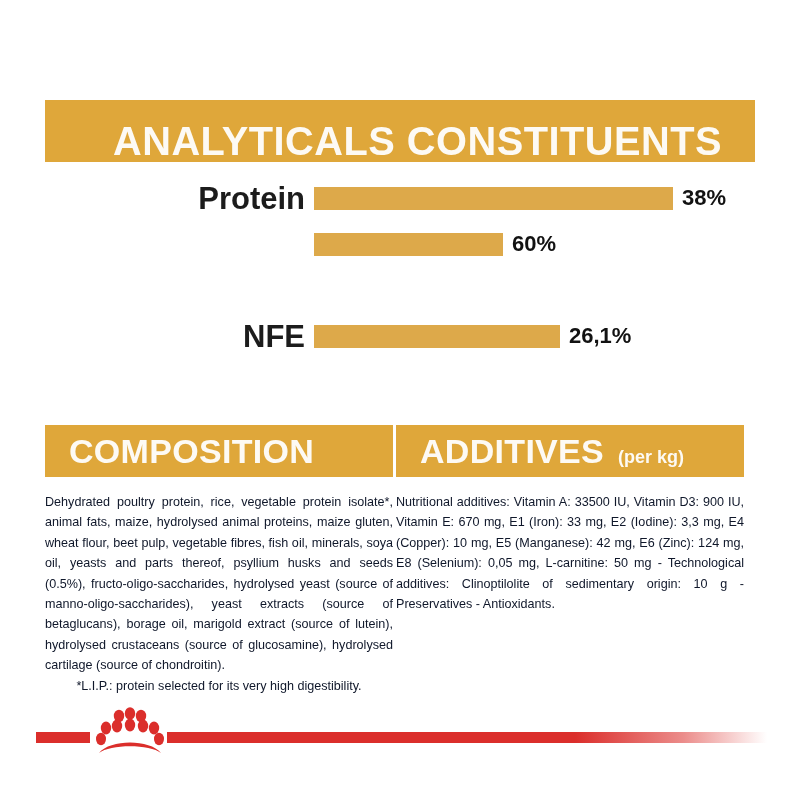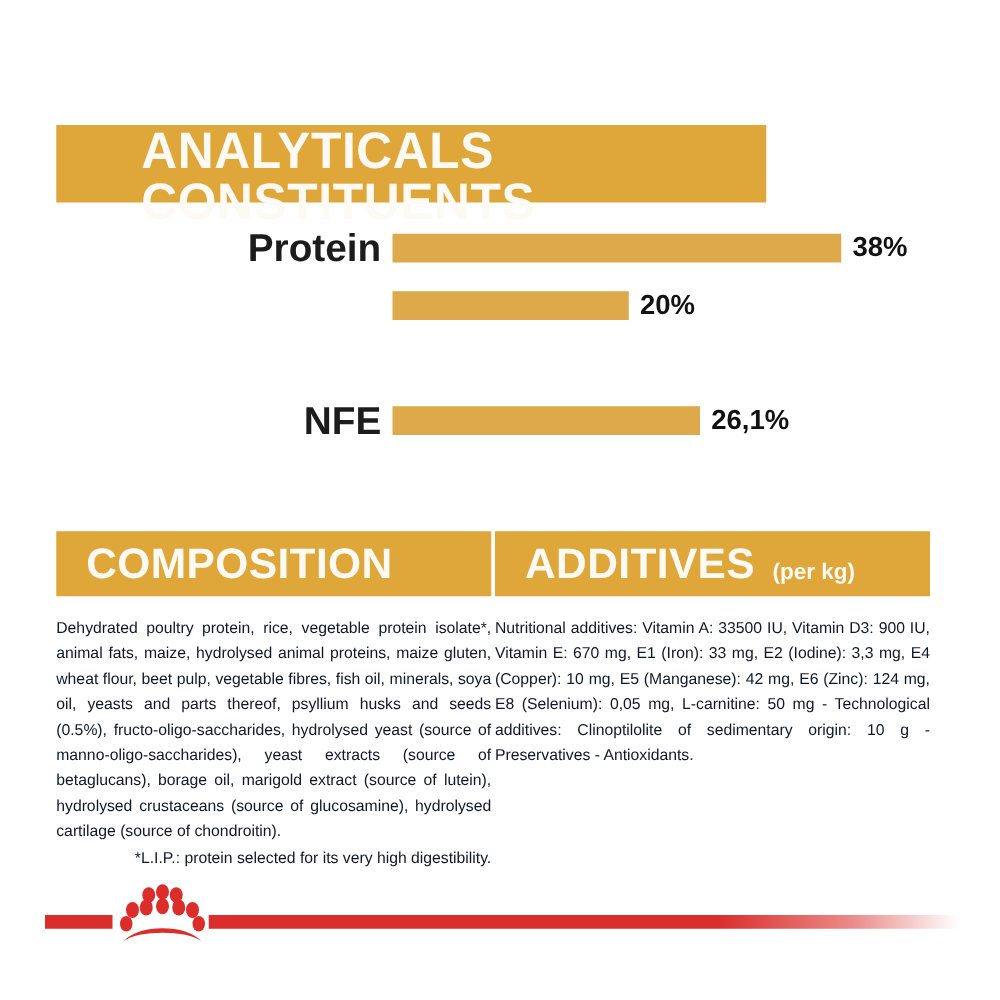--- a/index.html
+++ b/index.html
@@ -20,25 +20,25 @@
     position: absolute;
     inset: 0;
     background: #ffffff;
   }
 
   
   .analyticals-header {
     position: absolute;
     left: 45px;
     top: 100px;
-    width: 568px;
+    width: 710px;
     height: 62px;
     background: #DFA73A;
     display: flex;
-    align-items: flex-start;
+    align-items: flex-end;
     padding-left: 68px;
     box-sizing: border-box;
   }
   .analyticals-header .title-text {
     color: #fdfaf4;
     font-size: 41px;
     font-weight: bold;
     letter-spacing: 0.5px;
     line-height: 1;
     transform: scaleX(0.97);
@@ -133,21 +133,21 @@
   .panel-body {
     padding-top: 15px;
     font-size: 12.6px;
     line-height: 1.62;
     text-align: justify;
     color: #0f172a;
     hyphens: none;
   }
   .panel-body p { margin: 0; }
   .panel-body .last-line {
-    text-align: right;
+    text-align: center;
     margin-top: 0;
   }
 
   
   .footer {
     position: absolute;
     left: 0;
     top: 700px;
     width: 800px;
     height: 100px;
@@ -192,21 +192,21 @@
       <span class="cat-label">Protein</span>
       <span class="bar-track">
         <span class="bar" style="width:359px;"></span>
         <span class="bar-value">38%</span>
       </span>
     </div>
 
     <div class="chart-row" style="top:46px;">
       <span class="bar-track">
         <span class="bar" style="width:189px;"></span>
-        <span class="bar-value">20%</span>
+        <span class="bar-value">60%</span>
       </span>
     </div>
 
 
     <div class="chart-row" style="top:138px;">
       <span class="cat-label">NFE</span>
       <span class="bar-track">
         <span class="bar" style="width:246px;"></span>
         <span class="bar-value">26,1%</span>
       </span>

